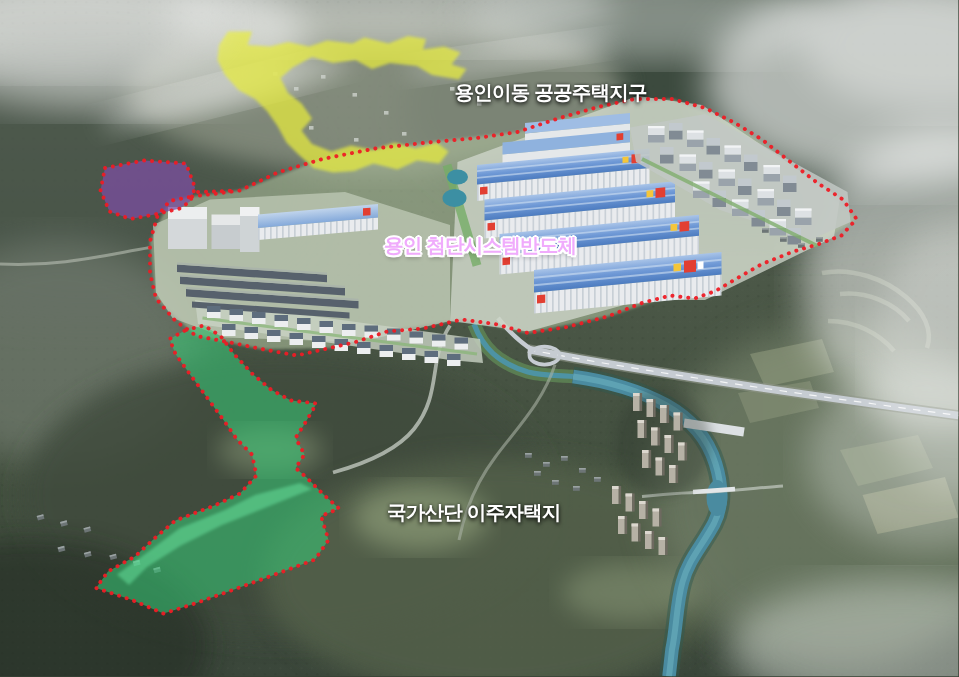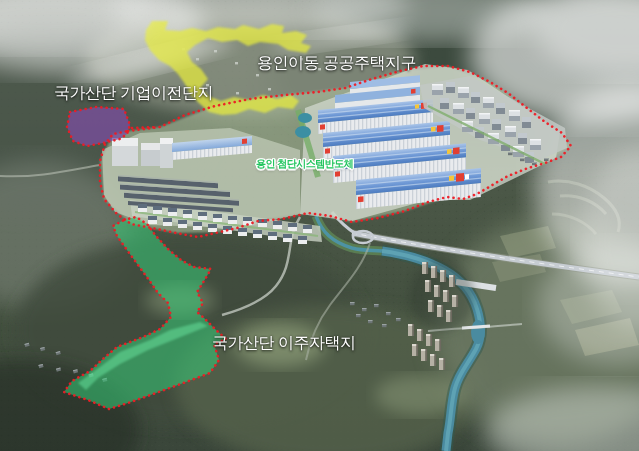--- a/index.html
+++ b/index.html
@@ -1,26 +1,26 @@
 <!DOCTYPE html>
 <html><head>
 <meta charset="utf-8">
 <style>
   html,body{margin:0;padding:0;background:#2e362e;}
   .stage{position:relative;width:639px;height:451px;overflow:hidden;
          font-family:"Liberation Sans",sans-serif;background:#46523f;}
   .stage svg{position:absolute;left:0;top:0;}
-  .lbl{position:absolute;color:#ffffff;font-weight:400;font-size:16px;
+  .lbl{position:absolute;color:#ffffff;font-weight:700;font-size:13px;
        letter-spacing:-0.5px;white-space:nowrap;
-       text-shadow:0 1px 3px rgba(0,0,0,.85),0 0 2px rgba(0,0,0,.55);}
+       text-shadow:0 1px 3px rgba(0,0,0,.85),0 0 2px rgba(0,0,0,.55);margin-left:46px;}
   .lbl-housing{left:257px;top:53px;}
   .lbl-relocation{left:54px;top:83px;}
   .lbl-resettle{left:212px;top:333px;}
   .lbl-main{position:absolute;left:256px;top:156px;font-weight:800;
-       font-size:10px;line-height:15px;letter-spacing:-0.5px;color:#22c55e;
+       font-size:13px;line-height:15px;letter-spacing:-0.5px;color:#f0abfc;
        white-space:nowrap;
        text-shadow:-1.5px 0 0 #fff,1.5px 0 0 #fff,0 -1.5px 0 #fff,0 1.5px 0 #fff,
                    -1px -1px 0 #fff,1px -1px 0 #fff,-1px 1px 0 #fff,1px 1px 0 #fff,
                    0 2px 3px rgba(0,0,0,.35);}
 </style>
 </head>
 <body>
 
 <div class="stage">
 <svg width="639" height="451" viewBox="0 0 639 451">
@@ -367,18 +367,17 @@
   </g>
 
   <g>
     <ellipse cx="40" cy="15" rx="110" ry="35" fill="#ffffff" opacity="0.3" filter="url(#b12)"></ellipse>
     <ellipse cx="625" cy="30" rx="90" ry="45" fill="#ffffff" opacity="0.35" filter="url(#b12)"></ellipse>
     <ellipse cx="636" cy="240" rx="55" ry="90" fill="#ffffff" opacity="0.25" filter="url(#b12)"></ellipse>
   </g>
 </svg>
 
   <div class="lbl lbl-housing">용인이동 공공주택지구</div>
-  <div class="lbl lbl-relocation">국가산단 기업이전단지</div>
   <div class="lbl-main">
     <div>용인 첨단시스템반도체</div>
   </div>
   <div class="lbl lbl-resettle">국가산단 이주자택지</div>
 </div>
 
 </body></html>

